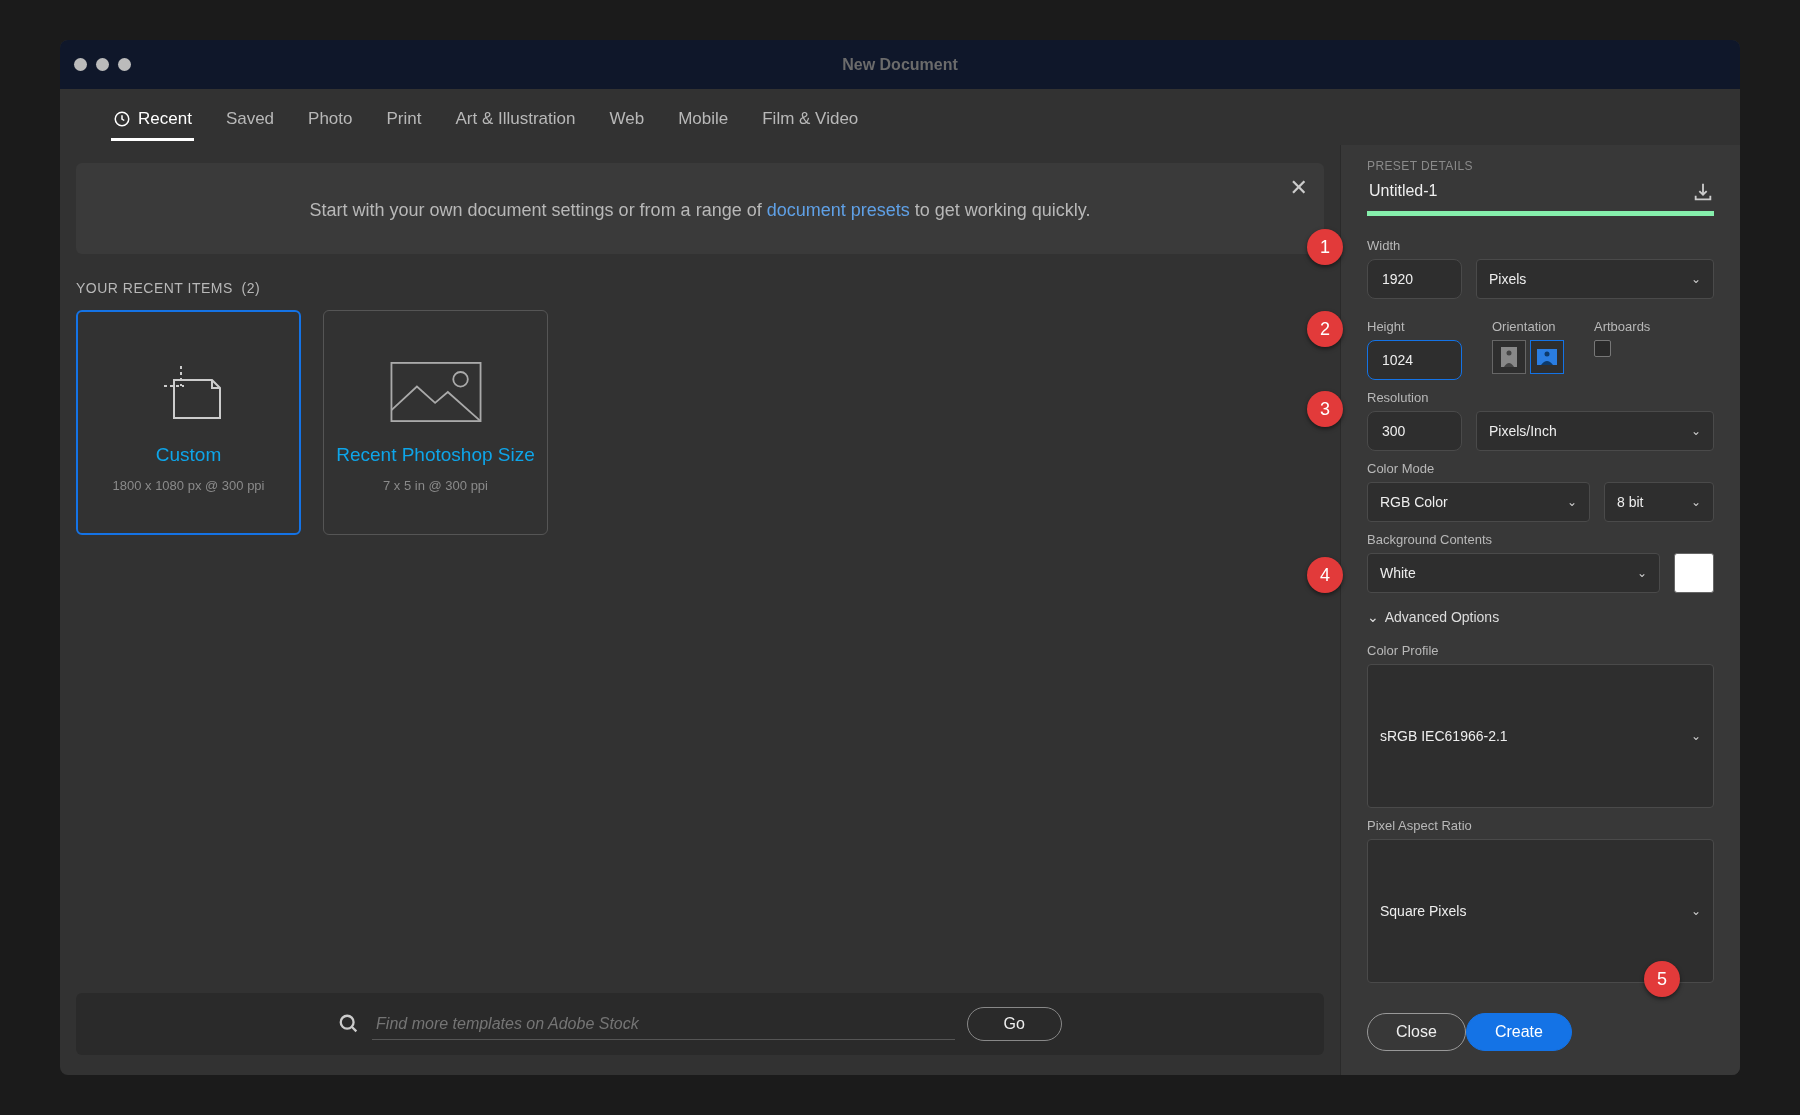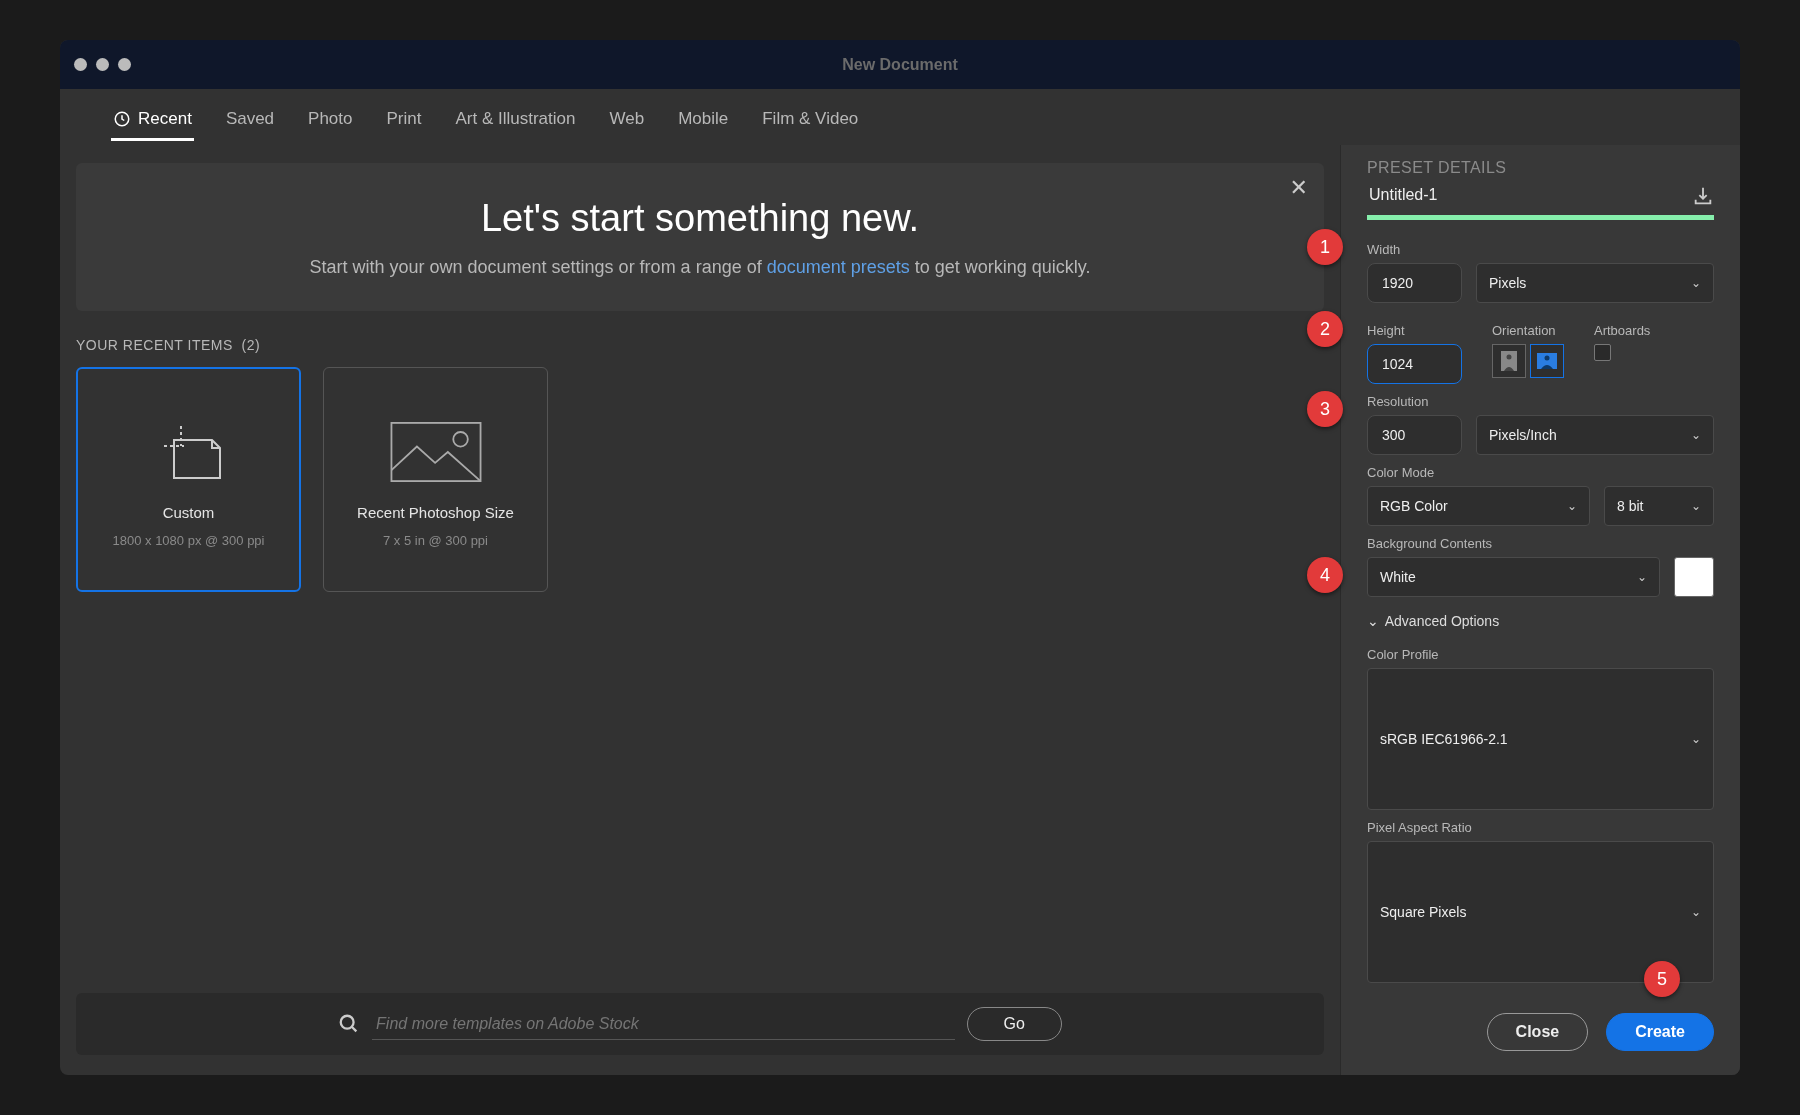--- a/index.html
+++ b/index.html
@@ -137,21 +137,21 @@
     gap: 12px;
     cursor: pointer;
   }
   .preset-card.selected {
     border: 2px solid var(--accent);
   }
   .card-icon {
     width: 100px; height: 80px;
     display:flex; align-items:center; justify-content:center;
   }
-  .card-title { font-size: 15px; color:#e5e5e5;}
+  .card-title { font-size: 19px; color:#0ea5e9;}
   .card-sub { font-size: 13px; color: var(--text-dimmer);}
   .search-bar {
     margin-top: auto;
     height: 62px;
     background: var(--panel-dark);
     border-radius: 6px;
     display: flex;
     align-items: center;
     justify-content: center;
     gap: 18px;
@@ -174,21 +174,21 @@
     border-radius: 22px;
     padding: 7px 36px;
     font-size: 16px;
     color: #eee;
     cursor: pointer;
     background: transparent;
   }
 
   
   .label-small {
-    font-size: 16px;
+    font-size: 12px;
     color: var(--text-dimmer);
     letter-spacing: 0.4px;
     margin-bottom: 8px;
   }
   .name-row {
     display:flex; align-items:flex-start; gap:12px;
     border-bottom: 5px solid #86efac;
     padding-bottom: 8px;
     margin-bottom: 12px;
   }
@@ -230,23 +230,22 @@
   }
   .swatch {
     width:40px; height:40px; background:#fff; border:1px solid #666;
     border-radius:3px; cursor:pointer;
   }
   .adv-toggle {
     display:flex; align-items:center; gap:6px;
     font-size:14px; color:#ddd; cursor:pointer; margin:16px 0 8px 0;
   }
   .footer-btns {
-    margin-top:auto; display:flex; justify-content:flex-end; gap:18px;
+    margin-top:auto; display:flex; justify-content:flex-start; 
     padding-top: 30px;
-    font-weight: bold;
   }
   .btn {
     border-radius: 22px;
     padding: 9px 28px;
     font-size: 16px;
     cursor:pointer;
     border:1px solid #999;
     background:transparent;
     color:#eee;
   }
@@ -312,21 +311,20 @@
       <div class="tab">
           <span>Film &amp; Video</span>
         </div>
     </div>
 
     <div class="main-split">
 
       <div class="main-left">
         <div class="hero">
           <div class="hero-close">✕</div>
-          <h1>Let's start something new.</h1>
           <p>
             <span>Start with your own document settings or from a range of </span><a href="#">document presets</a><span> to get working quickly.</span>
           </p>
         </div>
 
         <div class="recent-label">
           <span>YOUR RECENT ITEMS</span>&nbsp;&nbsp;<span>(2)</span>
         </div>
 
         <div class="recent-grid">

